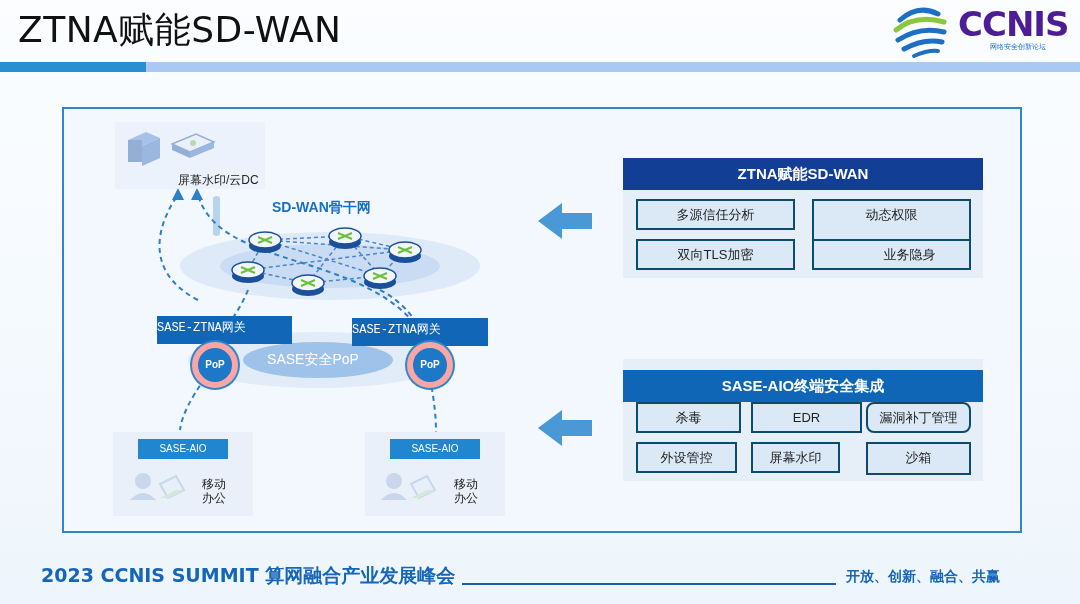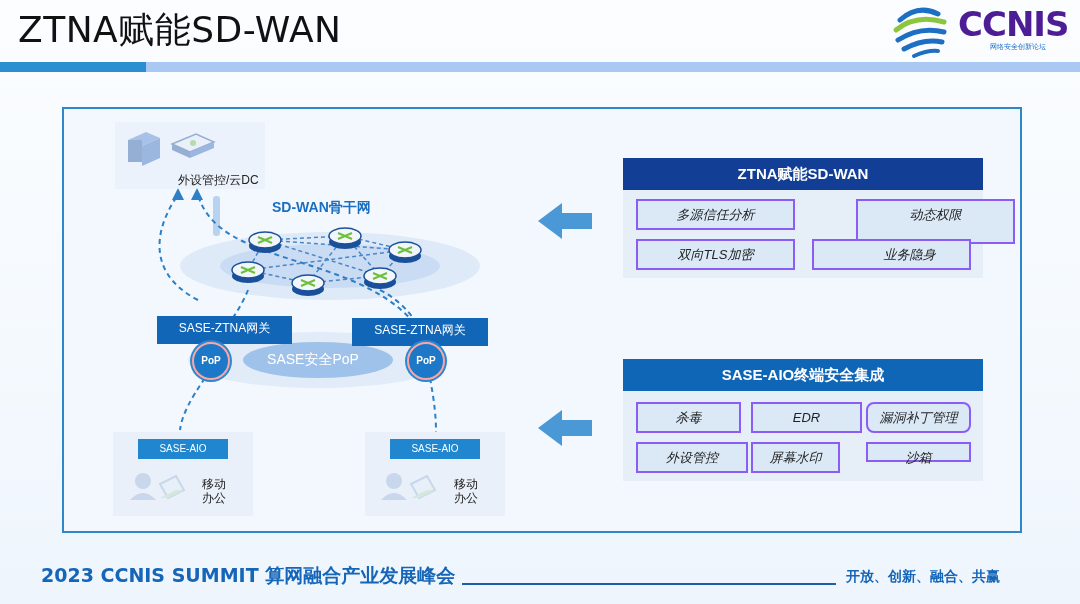--- a/index.html
+++ b/index.html
@@ -10,31 +10,31 @@
   .title { left:18px; top:6px; font-size:36px; color:#111; letter-spacing:0.5px; font-family:"DejaVu Sans",sans-serif; }
   .bar-dark { left:0; top:62px; width:146px; height:10px; background:#2a8fd0; }
   .bar-light { left:146px; top:62px; width:934px; height:10px; background:#a9c9f2; }
   .logo { left:888px; top:2px; width:180px; height:58px; }
   .logo-text { left:958px; top:4px; font-size:34px; font-weight:bold; color:#4c1d95; letter-spacing:-1px; font-family:"DejaVu Sans",sans-serif; }
   .logo-sub { left:990px; top:42px; font-size:7px; color:#1d6fc3; }
   .frame { left:62px; top:107px; width:956px; height:422px; border:2px solid #2f86c9; background:#f3f8fe; }
   .dc-box { left:115px; top:122px; width:150px; height:67px; background:#e6eef8; }
   .dc-label { left:178px; top:172px; font-size:12px; color:#222; }
   .sdwan-label { left:272px; top:199px; font-size:14px; font-weight:bold; color:#1a6fc0; }
-  .gw { height:28px; background:#1166b8; color:#fff; font-size:12px; text-align:center; line-height:24px; }
-  .pop { width:34px; height:34px; border-radius:50%; background:#1d79c8; border:2px solid #fca5a5;
+  .gw { height:28px; background:#1166b8; color:#fff; font-size:12px; line-height:24px;font-family:Liberation Mono, monospace; }
+  .pop { width:34px; height:34px; border-radius:50%; background:#1d79c8; border:6px solid #fca5a5;
          box-shadow:0 0 0 2px #2b87cf; color:#fff; font-size:10px; font-weight:bold; text-align:center; line-height:34px; }
   .sase-pop { left:248px; top:342px; width:130px; height:34px; font-size:14px; font-weight:normal; color:#fff; text-align:center; line-height:34px; }
   .aio-box { width:140px; height:84px; background:#e6eef8; }
   .aio-tag { width:90px; height:20px; background:#1f86cf; color:#fff; font-size:10px; text-align:center; line-height:20px; }
   .mob { font-size:12px; color:#222; line-height:14px; }
   .panel { background:#e6eef8; }
   .panel-head { background:#123f95; color:#fff; font-size:15px; font-weight:bold; text-align:center; }
-  .panel-head2 { background:#0f66b7; color:#fff; font-size:15px; font-weight:bold; text-align:center; }
-  .chip { border:2px solid #8b5cf6; background:#dbe9f7; color:#222; font-size:13px; text-align:center; box-sizing:border-box;font-style:italic; }
+  .panel-head2 { background:#0f66b7; color:#fff; font-size:15px; font-weight:bold; text-align:center;margin-top:11px; }
+  .chip { border:2px solid #0c4a6e; background:#dbe9f7; color:#222; font-size:13px; text-align:center; box-sizing:border-box; }
   .footer-left { left:22px; top:563px; font-size:19px; font-weight:bold; color:#1565b8; font-family:"DejaVu Sans",sans-serif;margin-left:19px; }
   .footer-line { left:462px; top:583px; width:374px; height:2px; background:#1d5ea8; }
   .footer-right { left:846px; top:568px; font-size:14px; font-weight:bold; color:#1565b8; font-family:Liberation Mono, monospace; }
 </style>
 </head>
 <body>
 
 <div class="abs title">ZTNA赋能SD-WAN</div>
 <div class="abs bar-dark"></div>
 <div class="abs bar-light"></div>
@@ -146,21 +146,21 @@
     <circle cx="394" cy="481" r="8" fill="#1d4f9f"></circle>
     <path d="M381 500 Q394 486 407 500 Z" fill="#1d4f9f"></path>
   </g>
   <g>
     <polygon points="411,484 427,476 435,490 419,498" fill="#e6eef8" stroke="#1d4f9f" stroke-width="2"></polygon>
     <polygon points="411,498 419,498 435,490 427,490" fill="#6bbf3a"></polygon>
   </g>
 </svg>
 
 <div class="abs dc-box" style="z-index:-0;opacity:0.6;"></div>
-<div class="abs dc-label">外设管控/云DC</div>
+<div class="abs dc-label">屏幕水印/云DC</div>
 
 <div class="abs sdwan-label">SD-WAN骨干网</div>
 
 <div class="abs gw" style="left:157px;top:316px;width:135px;">SASE-ZTNA网关</div>
 <div class="abs gw" style="left:352px;top:318px;width:136px;">SASE-ZTNA网关</div>
 
 <div class="abs pop" style="left:192px;top:342px;">PoP</div>
 <div class="abs pop" style="left:407px;top:342px;">PoP</div>
 <div class="abs sase-pop">SASE安全PoP</div>
 
@@ -174,28 +174,28 @@
 <div class="abs aio-box" style="left:365px;top:432px;opacity:0.85;"></div>
 <div class="abs aio-tag" style="left:390px;top:439px;">SASE-AIO</div>
 <div class="abs mob" style="left:454px;top:477px;">
   <div>移动</div>
   <div>办公</div>
 </div>
 
 <div class="abs panel" style="left:623px;top:158px;width:360px;height:120px;"></div>
 <div class="abs panel-head" style="left:623px;top:158px;width:360px;height:32px;line-height:32px;">ZTNA赋能SD-WAN</div>
 <div class="abs chip" style="left:636px;top:199px;width:159px;height:31px;line-height:27px;">多源信任分析</div>
-<div class="abs chip" style="left:812px;top:199px;width:159px;height:45px;line-height:27px;margin-left:44px;">动态权限</div>
+<div class="abs chip" style="left:812px;top:199px;width:159px;height:45px;line-height:27px;">动态权限</div>
 <div class="abs chip" style="left:636px;top:239px;width:159px;height:31px;line-height:27px;">双向TLS加密</div>
 <div class="abs chip" style="left:812px;top:239px;width:159px;height:31px;line-height:27px;padding-left:36px;">业务隐身</div>
 
 <div class="abs panel" style="left:623px;top:359px;width:360px;height:122px;"></div>
 <div class="abs panel-head2" style="left:623px;top:359px;width:360px;height:32px;line-height:32px;">SASE-AIO终端安全集成</div>
 <div class="abs chip" style="left:636px;top:402px;width:105px;height:31px;line-height:27px;">杀毒</div>
 <div class="abs chip" style="left:751px;top:402px;width:111px;height:31px;line-height:27px;">EDR</div>
 <div class="abs chip" style="left:866px;top:402px;width:105px;height:31px;line-height:27px;border-radius:8px;">漏洞补丁管理</div>
-<div class="abs chip" style="left:636px;top:442px;width:112px;height:31px;line-height:27px;">外设管控</div>
+<div class="abs chip" style="left:636px;top:442px;width:101px;height:31px;line-height:27px;">外设管控</div>
 <div class="abs chip" style="left:751px;top:442px;width:89px;height:31px;line-height:27px;">屏幕水印</div>
-<div class="abs chip" style="left:866px;top:442px;width:105px;height:20px;line-height:27px;">沙箱</div>
+<div class="abs chip" style="left:866px;top:442px;width:105px;height:33px;line-height:27px;">沙箱</div>
 
 <div class="abs footer-left">2023 CCNIS SUMMIT 算网融合产业发展峰会</div>
 <div class="abs footer-line"></div>
 <div class="abs footer-right">开放、创新、融合、共赢</div>
 
 </body></html>

